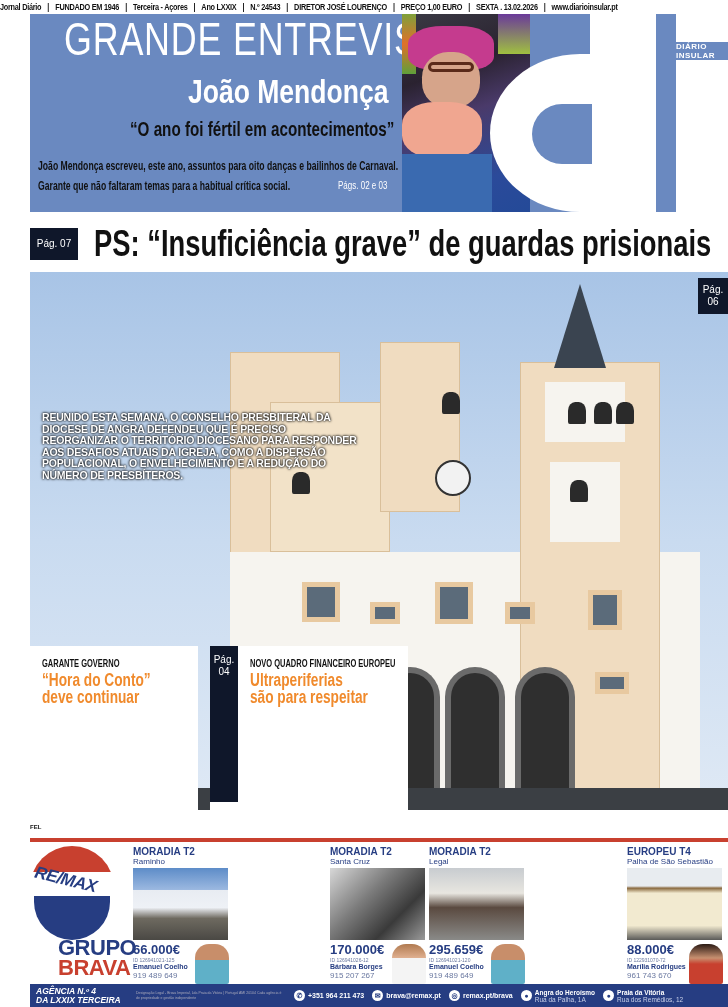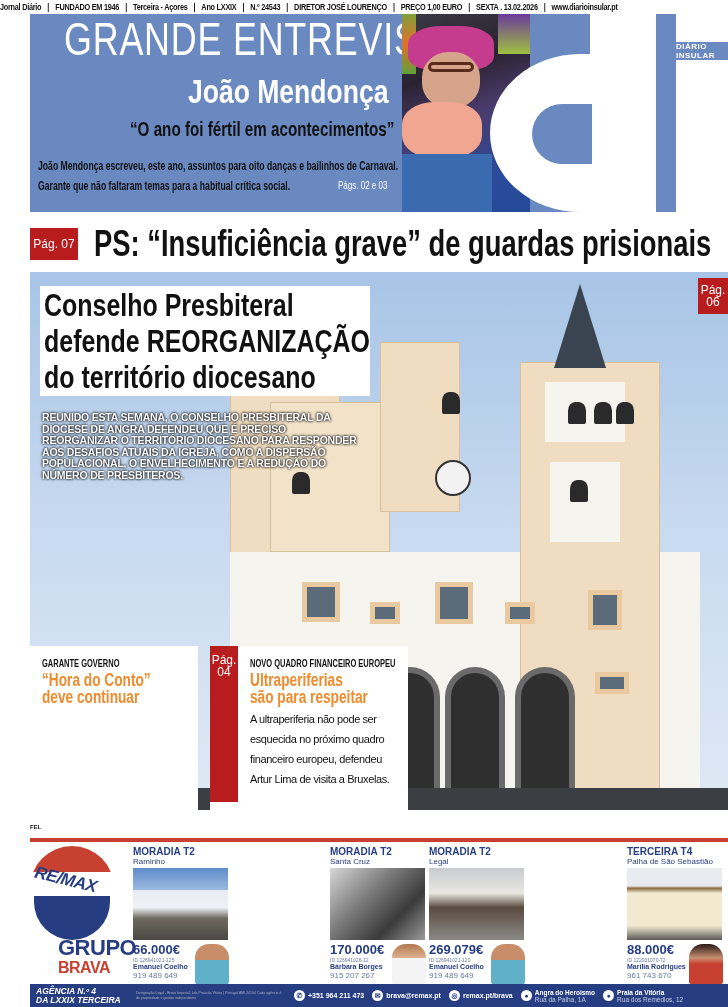--- a/index.html
+++ b/index.html
@@ -24,21 +24,21 @@
 .photo .poster{position:absolute;left:96px;top:0;width:32px;height:40px;background:linear-gradient(#6a3a9a,#a0c040)}
 .logo{position:absolute;left:430px;top:0;width:298px;height:198px}
 .logo .d-bowl{position:absolute;left:30px;top:40px;width:150px;height:158px;background:#fff;border-radius:60% 0 0 60%/50% 0 0 50%}
 .logo .d-hole{position:absolute;left:72px;top:90px;width:60px;height:60px;background:#6a89c0;border-radius:50% 0 0 50%}
 .logo .d-stem{position:absolute;left:130px;top:0;width:112px;height:198px;background:#fff}
 .logo .i-gap{position:absolute;left:196px;top:0;width:20px;height:198px;background:#6a89c0}
 .logo .i-bar{position:absolute;left:216px;top:0;width:72px;height:198px;background:#fff}
 .logo .tag{position:absolute;left:216px;top:28px;width:72px;height:18px;background:#6a89c0;color:#fff;font-size:8px;font-weight:bold;letter-spacing:0.5px;display:flex;align-items:center;justify-content:center}
 
 .hl{position:absolute;left:30px;top:226px;width:698px;height:36px}
-.pagbox{background:#b91c1c;color:#fff;font-size:12px;display:flex;align-items:center;justify-content:center;text-align:center;line-height:12px}
+.pagbox{background:#0f172a;color:#fff;font-size:10px;display:flex;align-items:center;justify-content:center;text-align:center;line-height:12px}
 .hl .pagbox{position:absolute;left:0;top:2px;width:48px;height:32px}
 .hl-text{position:absolute;left:64px;top:-3px;font-size:36px;font-weight:bold;color:#111;white-space:nowrap;transform:scaleX(0.76);transform-origin:left top}
 
 .hero{position:absolute;left:30px;top:272px;width:698px;height:538px;background:linear-gradient(#a8c4e6 0%,#c9dbf0 50%,#dfe9f5 100%);overflow:hidden}
 .church{position:absolute;left:200px;top:0;width:500px;height:538px}
 .tower{position:absolute;background:#f0dcc0;border:1px solid #d9bf9a}
 .wall{position:absolute;background:#f6f4ef}
 .spire{position:absolute;width:0;height:0;border-left:26px solid transparent;border-right:26px solid transparent;border-bottom:84px solid #3a4450}
 .win{position:absolute;background:#5b6b7a;border:5px solid #e8c9a0}
 .arch{position:absolute;background:#2f2f2f;border-radius:40px 40px 0 0;border:6px solid #6a6a6a;border-bottom:none}
@@ -60,21 +60,21 @@
 .card-body{font-size:11px;color:#111;line-height:20px;margin-top:3px;letter-spacing:-0.4px}
 
 .fel{position:absolute;left:30px;top:824px;font-size:6px;font-weight:bold;color:#111}
 .redline{position:absolute;left:30px;top:838px;width:698px;height:4px;background:#c8402f}
 .balloon{position:absolute;left:30px;top:846px;width:84px;height:96px}
 .balloon .top{position:absolute;left:0;top:0;width:84px;height:42px;background:#c8402f;border-radius:42px 42px 0 0}
 .balloon .mid{position:absolute;left:0;top:26px;width:84px;height:24px;background:#fff}
 .balloon .bot{position:absolute;left:4px;top:48px;width:76px;height:46px;background:#263d82;border-radius:0 0 38px 38px}
 .balloon .rm{position:absolute;left:4px;top:24px;font-size:17px;font-weight:bold;font-style:italic;color:#263d82;transform:rotate(14deg);letter-spacing:-0.5px}
 .grupo{position:absolute;left:58px;top:938px;font-size:22px;font-weight:bold;color:#263d82;line-height:20px;letter-spacing:-0.5px}
-.brava{position:absolute;left:58px;top:958px;font-size:16px;font-weight:bold;color:#c8402f;line-height:20px;letter-spacing:-0.5px}
+.brava{position:absolute;left:58px;top:958px;font-size:22px;font-weight:bold;color:#c8402f;line-height:20px;letter-spacing:-0.5px}
 .listings{position:absolute;left:133px;top:846px;width:595px;height:138px}
 .lst{position:absolute;top:0;width:96px;height:138px}
 .lst .typ{font-size:10px;font-weight:bold;color:#263d82;line-height:11px;white-space:nowrap}
 .lst .loc{font-size:8px;color:#263d82;line-height:10px;white-space:nowrap}
 .lst .img{position:absolute;top:22px;left:0;width:95px;height:72px}
 .lst .price{position:absolute;top:96px;left:0;font-size:13px;font-weight:bold;color:#263d82;white-space:nowrap}
 .lst .lid{position:absolute;top:111px;left:0;font-size:5px;color:#6a78a0;white-space:nowrap}
 .lst .agent{position:absolute;top:117px;left:0;font-size:7px;font-weight:bold;color:#263d82;white-space:nowrap}
 .lst .phone{position:absolute;top:125px;left:0;font-size:8px;color:#6a78a0;white-space:nowrap}
 .lst .person{position:absolute;top:98px;left:62px;width:34px;height:40px;border-radius:14px 14px 2px 2px}
@@ -169,25 +169,20 @@
     <div class="arch" style="left:215px;top:395px;width:60px;height:125px"></div>
     <div class="arch" style="left:285px;top:395px;width:60px;height:125px"></div>
     <div class="arch" style="left:150px;top:395px;width:60px;height:125px"></div>
   </div>
   <div class="steps"></div>
 
   <div class="pagbox pag06">
     <div><span>Pág.</span><br><span>06</span></div>
   </div>
 
-  <div class="hero-head">
-    <div class="hh1">Conselho Presbiteral</div>
-    <div class="hh2">defende REORGANIZAÇÃO</div>
-    <div class="hh3">do território diocesano</div>
-  </div>
   <div class="hero-lead">Reunido esta semana, o Conselho Presbiteral da Diocese de Angra defendeu que é preciso reorganizar o território diocesano para responder aos desafios atuais da Igreja, como a dispersão populacional, o envelhecimento e a redução do número de presbíteros.</div>
 
   <div class="card" style="left:-30px;width:198px">
 
     <div class="card-in" style="left:42px">
       <div class="kicker">GARANTE GOVERNO</div>
       <div class="card-title">
         <div>“Hora do Conto”</div>
         <div>deve continuar</div>
       </div>
@@ -197,21 +192,20 @@
   <div class="card" style="left:180px;width:198px">
     <div class="pagbox">
       <div><span>Pág.</span><br><span>04</span></div>
     </div>
     <div class="card-in">
       <div class="kicker">NOVO QUADRO FINANCEIRO EUROPEU</div>
       <div class="card-title">
         <div>Ultraperiferias</div>
         <div>são para respeitar</div>
       </div>
-      <div class="card-body" style="width:152px">A ultraperiferia não pode ser esquecida no próximo quadro financeiro europeu, defendeu Artur Lima de visita a Bruxelas.</div>
     </div>
   </div>
 </div>
 
 <div class="fel">FEL</div>
 <div class="redline"></div>
 <div class="balloon">
   <div class="top"></div>
     <div class="bot"></div>
     <div class="mid"></div>
@@ -238,28 +232,28 @@
     <div class="price">170.000€</div>
     <div class="lid">ID 126941026-12</div>
     <div class="agent">Bárbara Borges</div>
     <div class="phone">915 207 267</div>
     <div class="person" style="background:linear-gradient(#b07a50 0%,#e0b090 35%,#f4f4f4 36%)"></div>
   </div>
   <div class="lst" style="left:296px">
     <div class="typ">MORADIA T2</div>
     <div class="loc">Legal</div>
     <div class="img" style="background:linear-gradient(#c8ccd0 0%,#e8e6e0 35%,#5a4a40 55%,#8a8a88 100%)"></div>
-    <div class="price">269.079€</div>
+    <div class="price">295.659€</div>
     <div class="lid">ID 126941021-120</div>
     <div class="agent">Emanuel Coelho</div>
     <div class="phone">919 489 649</div>
     <div class="person" style="background:linear-gradient(#c88e6a 0%,#c88e6a 40%,#5fb0c8 41%)"></div>
   </div>
   <div class="lst" style="left:494px">
-    <div class="typ">TERCEIRA T4</div>
+    <div class="typ">EUROPEU T4</div>
     <div class="loc">Palha de São Sebastião</div>
     <div class="img" style="background:linear-gradient(#e8ecf0 0%,#e8ecf0 25%,#8a6a40 28%,#f2ead0 35%,#f2ead0 80%,#5a5a58 100%)"></div>
     <div class="price">88.000€</div>
     <div class="lid">ID 122931070-72</div>
     <div class="agent">Marília Rodrigues</div>
     <div class="phone">961 743 670</div>
     <div class="person" style="background:linear-gradient(#2a1a14 0%,#c89070 35%,#c8402f 50%)"></div>
   </div>
 </div>
 

